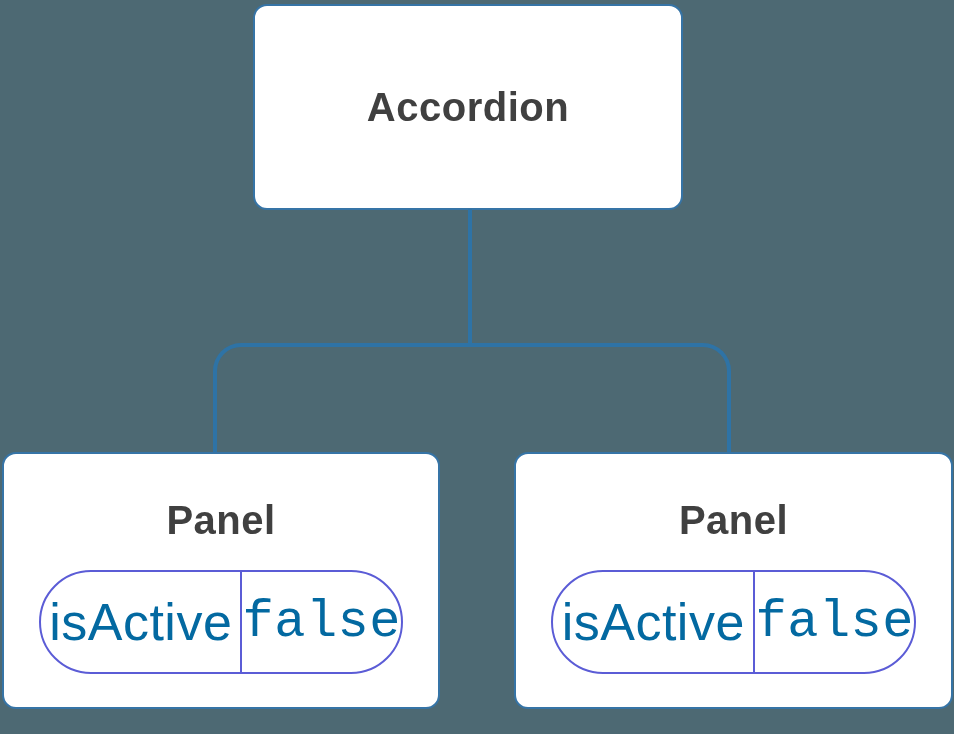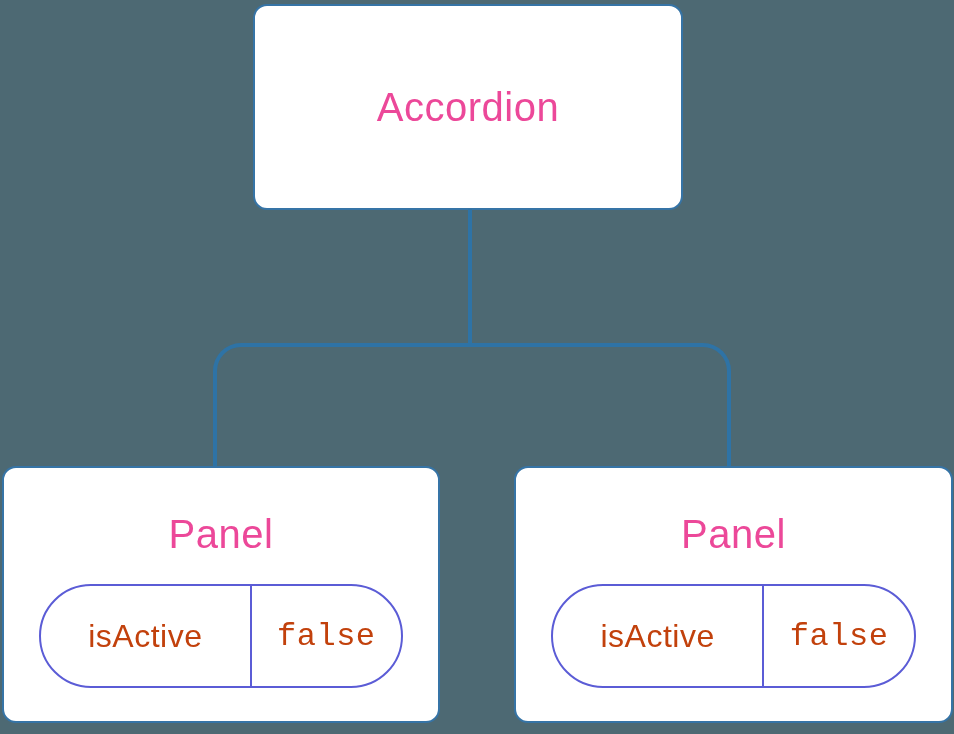--- a/index.html
+++ b/index.html
@@ -15,23 +15,23 @@
   }
 
   .node {
     position: absolute;
     background: #ffffff;
     border: 2.5px solid #3674a6;
     border-radius: 14px;
   }
 
   .node-title {
-    color: #ec4899;
+    color: #404040;
     font-size: 40px;
-    font-weight: 400;
+    font-weight: 700;
     line-height: 48px;
     letter-spacing: 0.5px;
     text-align: center;
   }
 
   .root-node {
     left: 253px;
     top: 4px;
     width: 430px;
     height: 206px;
@@ -54,21 +54,21 @@
     left: 213px;
     top: 343px;
     width: 518px;
     height: 127px;
     border: 4px solid #2e73a6;
     border-bottom: none;
     border-radius: 28px 28px 0 0;
   }
 
   .panel-node {
-    top: 466px;
+    top: 452px;
     width: 438px;
     height: 257px;
     padding-top: 42px;
   }
   .panel-left  { left: 2px; }
   .panel-right { left: 514px; width: 439px; }
 
   .state-pill {
     margin: 26px 35px 0 35px;
     height: 104px;
@@ -77,22 +77,22 @@
     display: flex;
     align-items: stretch;
     background: #ffffff;
     overflow: hidden;
   }
 
   .state-cell {
     display: flex;
     align-items: center;
     justify-content: center;
-    color: #c2410c;
-    font-size: 32px;
+    color: #0369a1;
+    font-size: 52px;
     font-weight: 400;
     letter-spacing: 0.5px;
   }
 
   .state-key {
     width: 58.5%;
     border-right: 2.5px solid #5b5cd6;
   }
 
   .state-value { flex: 1; font-family: Liberation Mono, monospace; }

